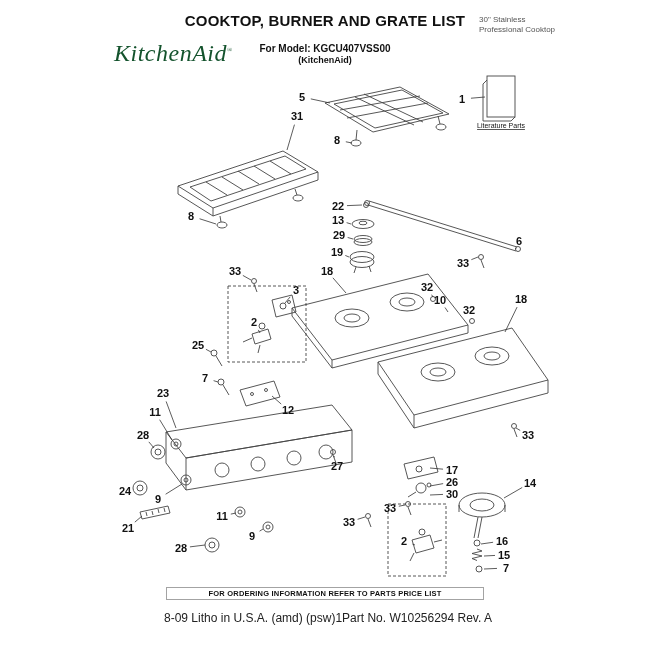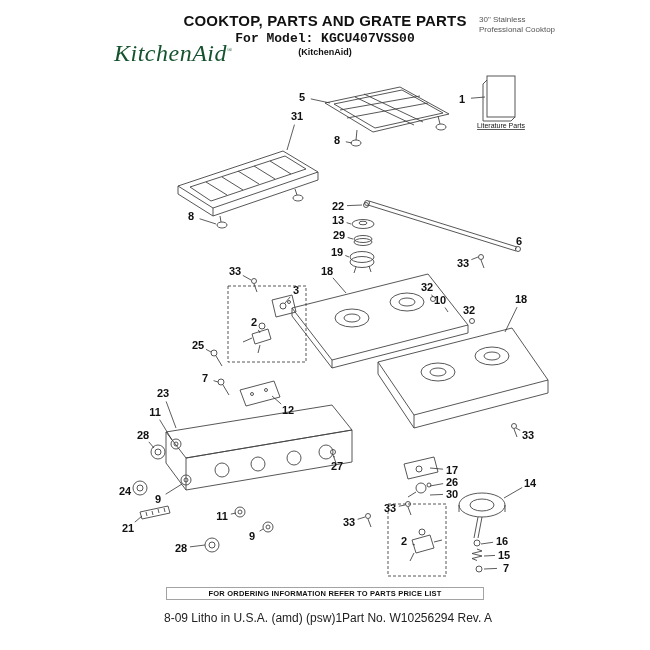--- a/index.html
+++ b/index.html
@@ -8,21 +8,21 @@
     background:#ffffff;
     font-family:"Liberation Sans", sans-serif;
     color:#111;
     position:relative;
     overflow:hidden;
   }
   .page { position:absolute; inset:0; }
 
   .header-center { position:absolute; top:12px; left:0; width:100%; text-align:center; }
   .title { font-size:15px; font-weight:bold; letter-spacing:0.2px; }
-  .model { font-size:13px; font-weight:bold; margin-top:2px;font-family:Liberation Mono, monospace; }
+  .model { font-size:10px; font-weight:bold; margin-top:14px; }
   .finish { font-size:9px; font-weight:bold; margin-top:1px; }
 
   .corner { position:absolute; top:15px; left:479px; font-size:8px; color:#555; line-height:10px; }
 
   .logo { position:absolute; top:40px; left:114px;
           font-family:"Liberation Serif", serif; font-style:italic; font-weight:normal;
           font-size:24px; letter-spacing:0.5px; color:#14532d; }
   .logo sup { font-size:7px; font-style:normal; }
 
   svg.diagram { position:absolute; top:0; left:0; }
@@ -37,21 +37,21 @@
                text-align:center; line-height:11px; letter-spacing:0.2px; }
   .footer-row { position:absolute; top:611px; left:112px; right:106px;
                 display:flex; justify-content:center; font-size:12px; color:#222; }
 </style>
 </head>
 <body>
 
 <div class="page">
 
   <div class="header-center">
-    <div class="title">COOKTOP, PARTS AND GRATE PARTS</div>
+    <div class="title">COOKTOP, BURNER AND GRATE LIST</div>
     <div class="model">For Model: KGCU407VSS00</div>
     <div class="finish">(KitchenAid)</div>
   </div>
 
   <div class="corner">
     <div>30" Stainless</div>
     <div>Professional Cooktop</div>
   </div>
 
   <div class="logo">

